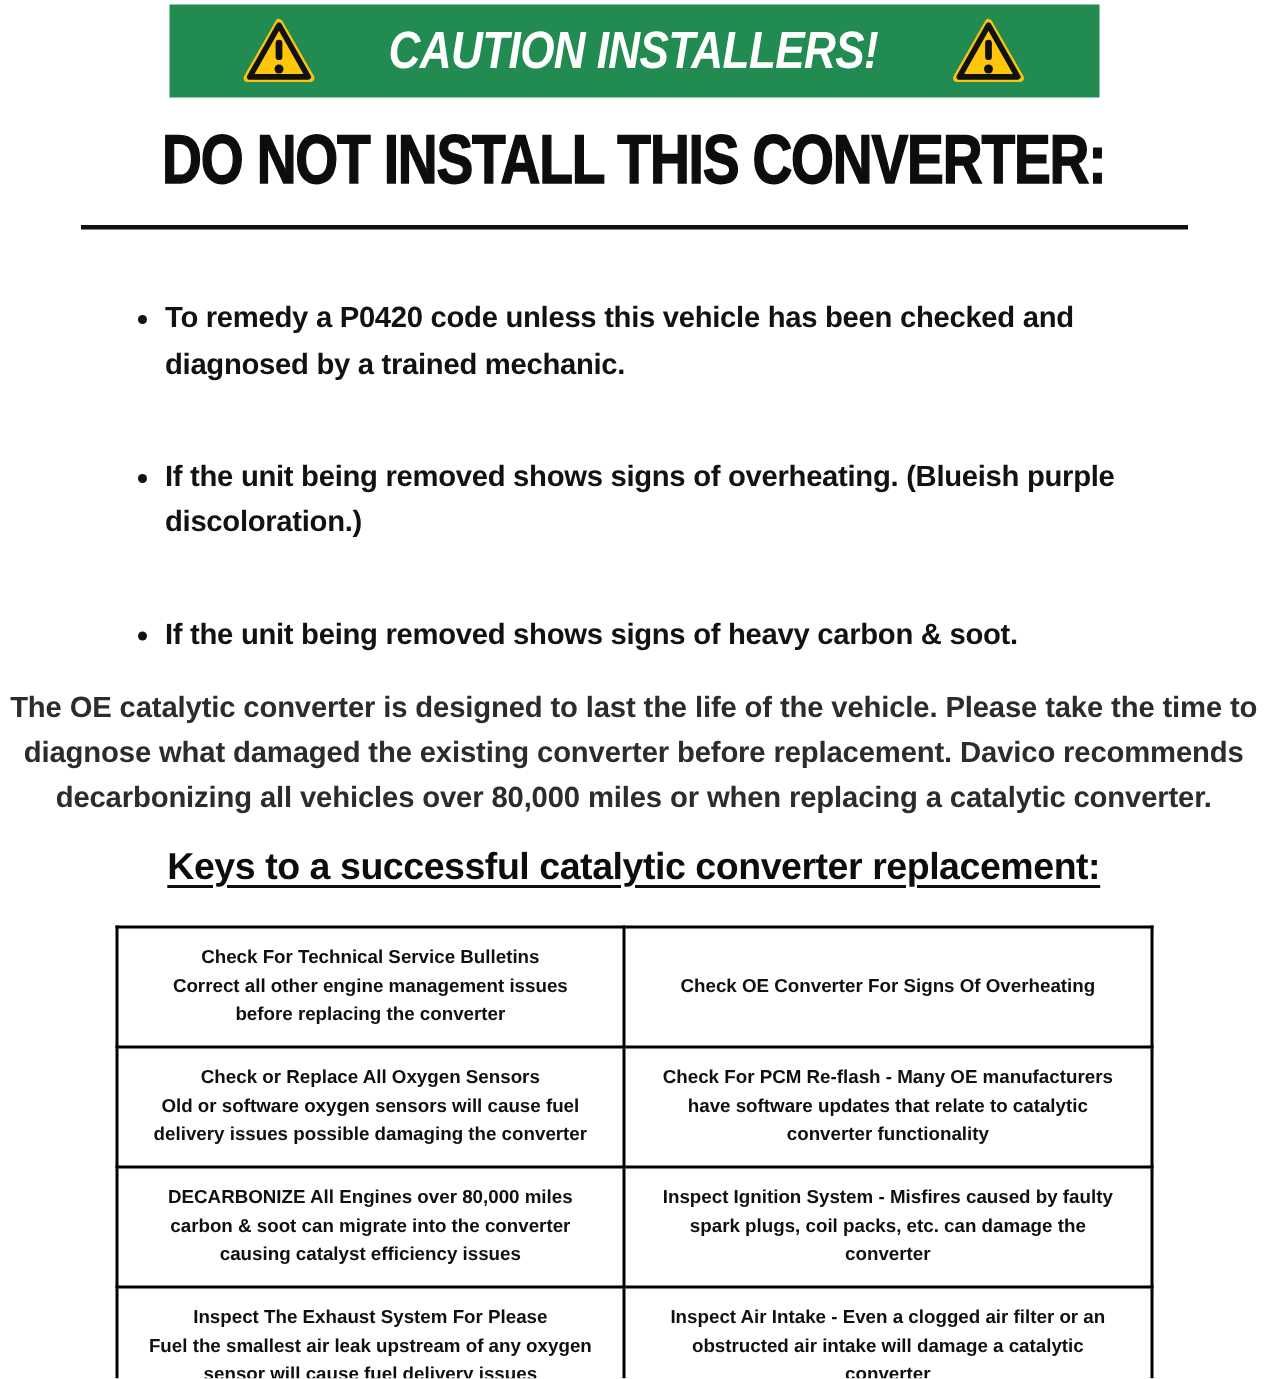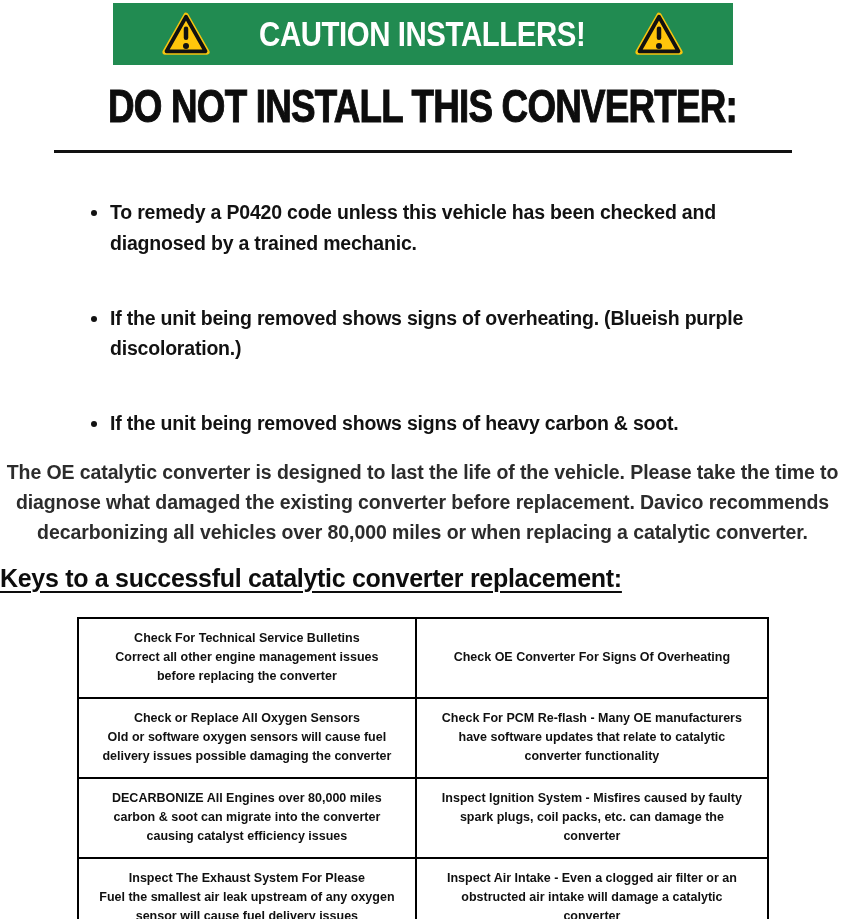--- a/index.html
+++ b/index.html
@@ -20,20 +20,21 @@
   
   .banner {
     width: 620px;
     height: 62px;
     margin: 3px auto 0 auto;
     background: #218B51;
     display: flex;
     align-items: center;
     justify-content: center;
     gap: 18px;
+    font-style: italic;
   }
   .banner .tri svg { display: block; }
   .banner-text {
     color: #ffffff;
     font-weight: bold;
     font-size: 35px;
     letter-spacing: -0.5px;
     transform: scaleX(0.84);
     transform-origin: center;
     white-space: nowrap;
@@ -81,20 +82,21 @@
     text-align: center;
     font-size: 19.5px;
     font-weight: 700;
     line-height: 1.55;
     color: #2c2c2c;
     letter-spacing: -0.1px;
   }
   
   h2.keys-heading {
     margin: 16px 0 0 0;
+    text-align: center;
     font-size: 25px;
     font-weight: bold;
     letter-spacing: -0.3px;
     color: #0d0d0d;
     text-decoration: underline;
     text-decoration-thickness: 2px;
     text-underline-offset: 4px;
   }
   
   table.keys-table {

